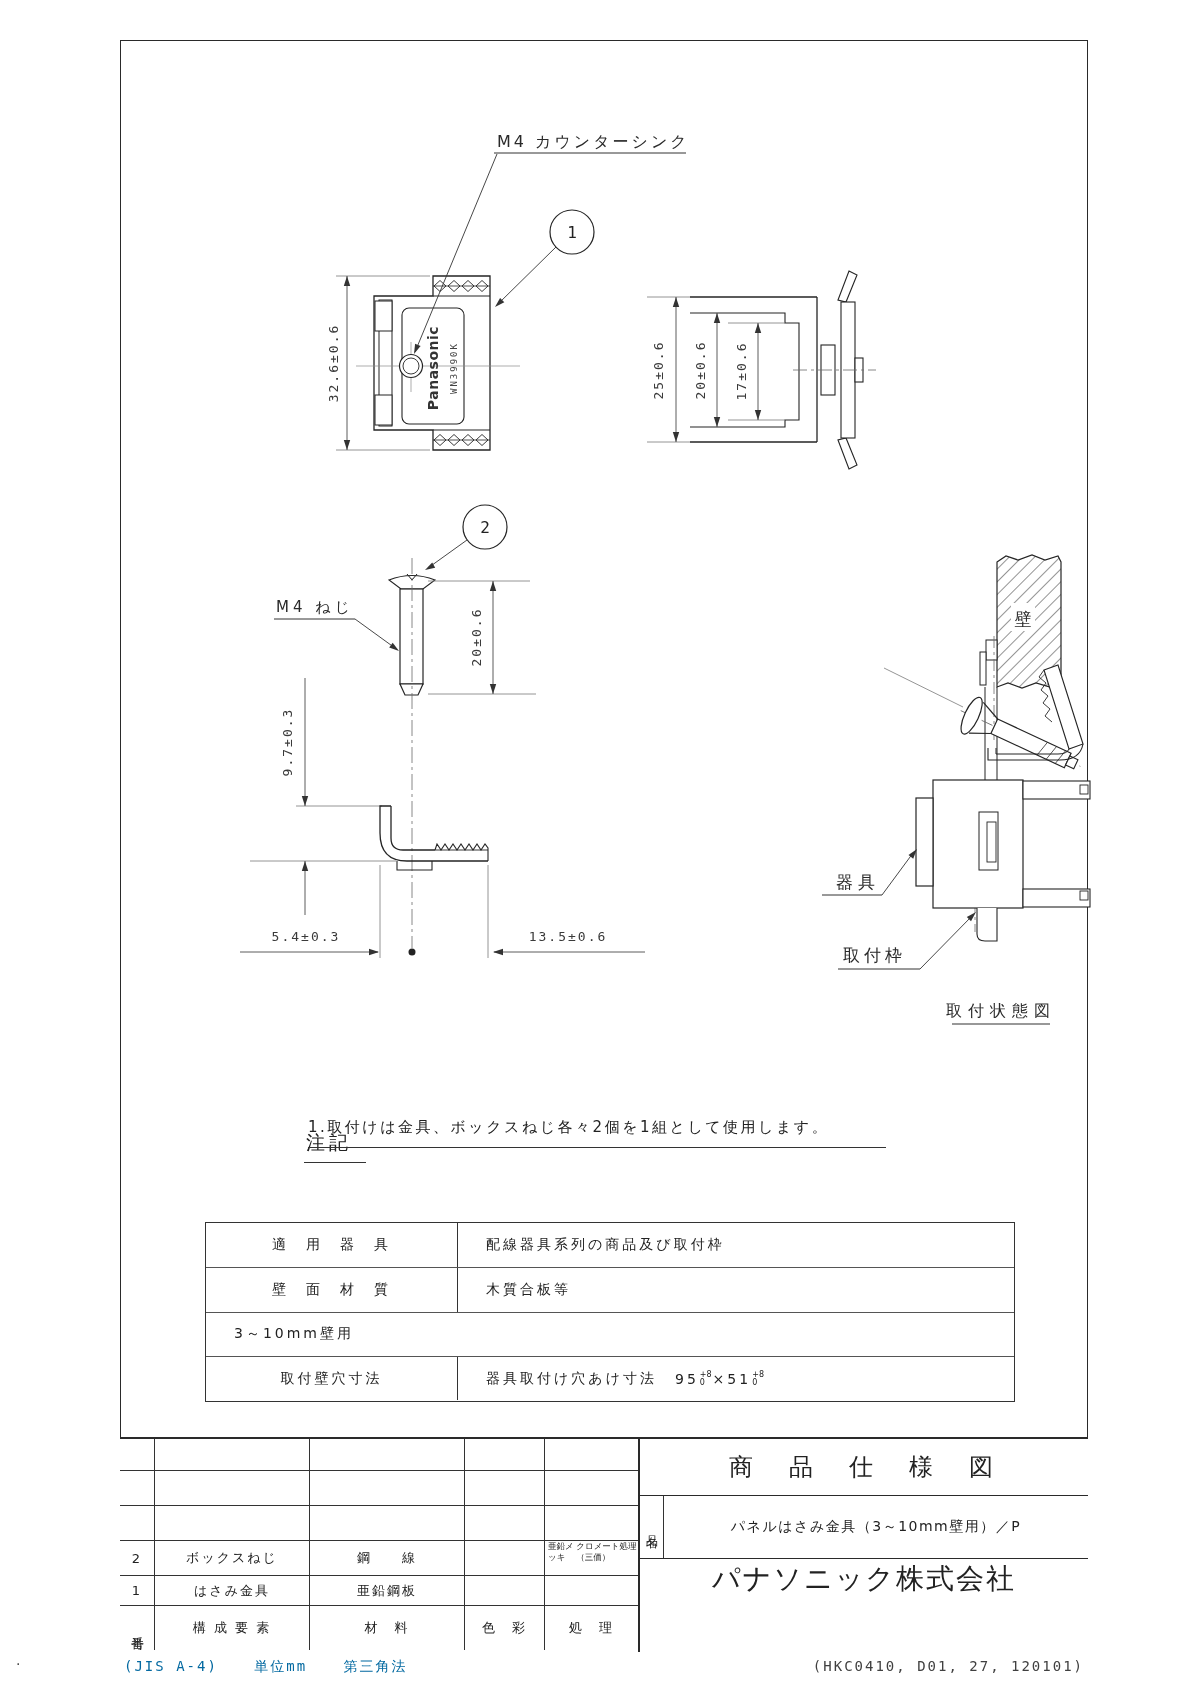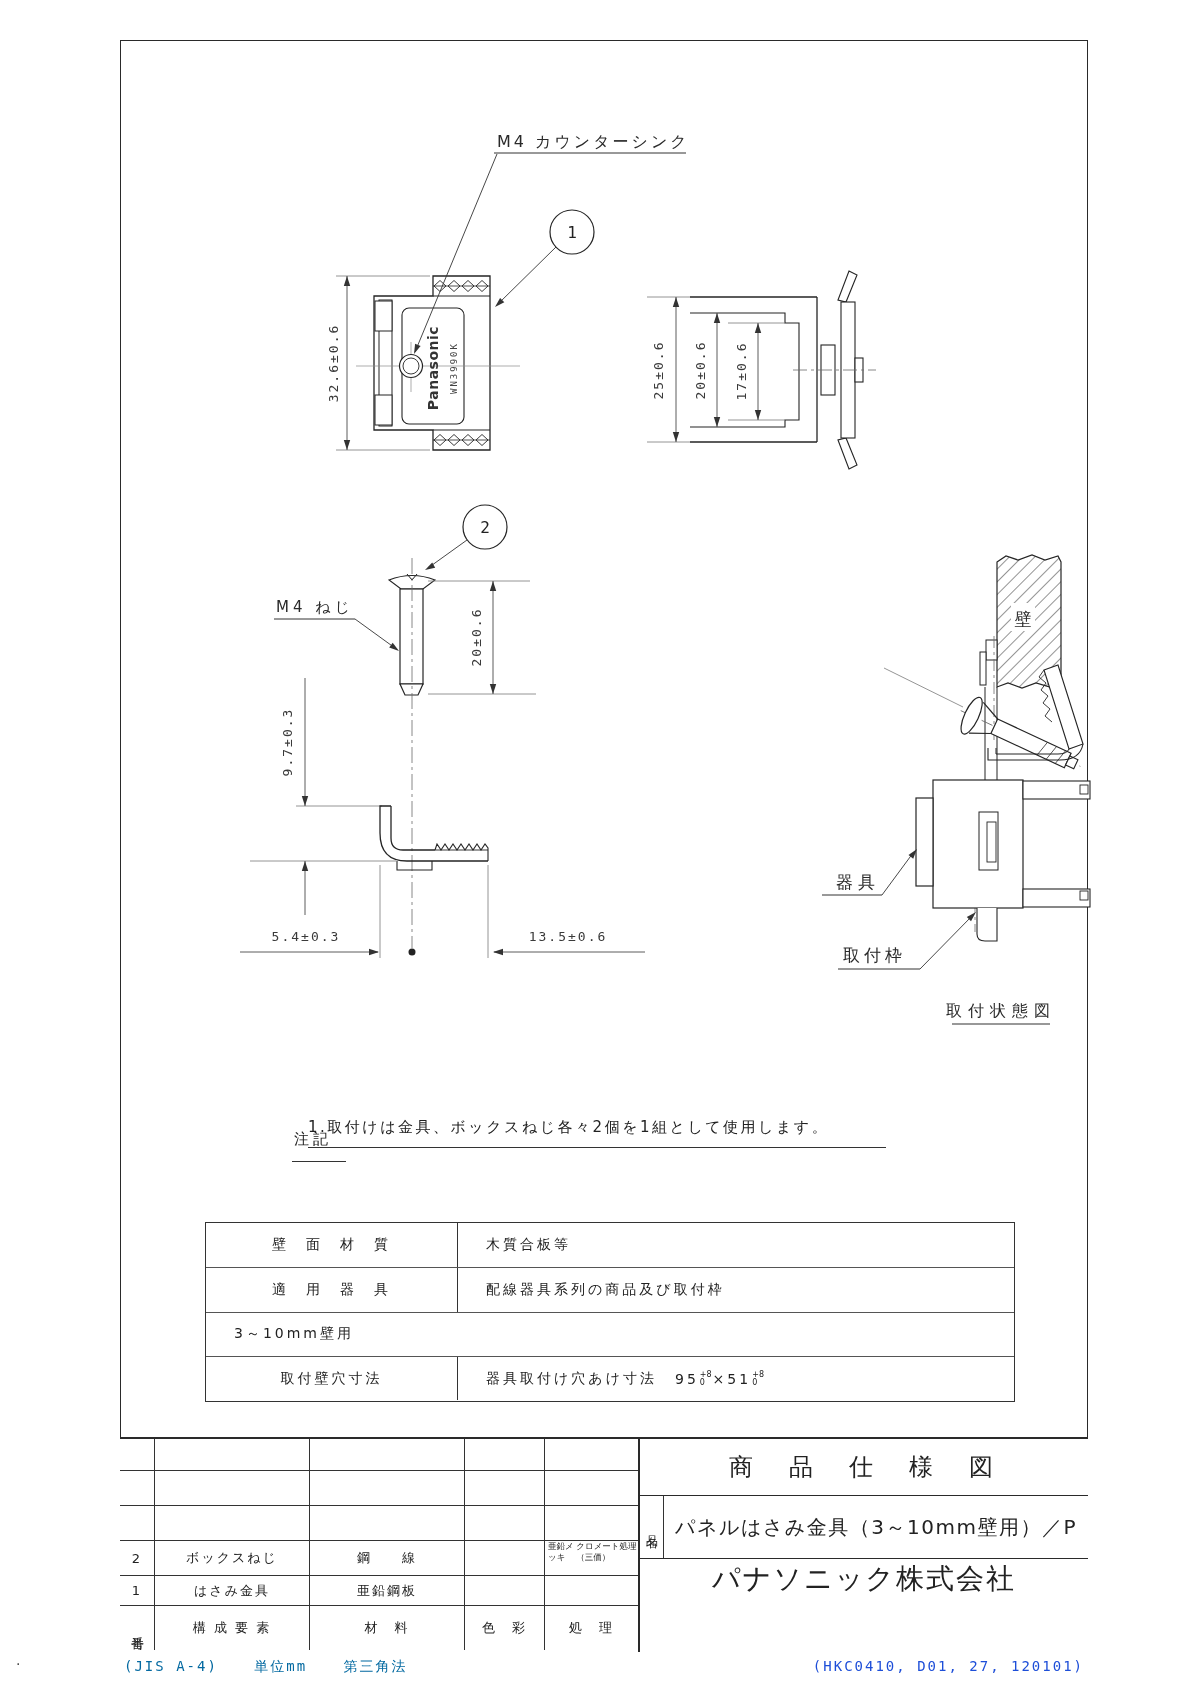--- a/index.html
+++ b/index.html
@@ -6,22 +6,22 @@
   #page{position:relative;width:1190px;height:1684px;background:#ffffff;overflow:hidden;
         font-family:"DejaVu Sans",sans-serif;color:#222;}
   #frame{position:absolute;left:120px;top:40px;width:968px;height:1610px;
          border:1.5px solid #2a2a2a;box-sizing:border-box;}
   svg text{user-select:none;}
   .dim{font-family:"DejaVu Sans Mono",monospace;font-size:13px;fill:#3a3a3a;letter-spacing:2px;}
   .jp{font-family:"DejaVu Sans",sans-serif;fill:#2a2a2a;}
   .logo{font-family:"DejaVu Sans",sans-serif;font-weight:bold;fill:#333;}
   .mono{font-family:"DejaVu Sans Mono",monospace;}
   
-  .note-head{position:absolute;left:292px;top:1130px;font-size:15px;letter-spacing:4px;
-             border-bottom:1.2px solid #333;padding:0 14px 12px 2px;}
+  .note-head{position:absolute;left:304px;top:1130px;font-size:19px;letter-spacing:4px;
+             border-bottom:1.2px solid #333;padding:0 14px 6px 2px;}
   .note-item{position:absolute;left:308px;top:1118px;width:578px;font-size:15px;letter-spacing:2.5px;
              border-bottom:1.2px solid #333;padding-bottom:10px;}
   
   #spec{position:absolute;left:205px;top:1222px;width:810px;height:180px;
         border:1.4px solid #333;box-sizing:border-box;}
   .spec-row{display:flex;height:44.3px;box-sizing:border-box;}
   .spec-row + .spec-row{border-top:1.4px solid #555;}
   .spec-label{width:252px;box-sizing:border-box;border-right:1.4px solid #333;
               display:flex;align-items:center;justify-content:center;
               font-size:14px;letter-spacing:3px;}
@@ -53,27 +53,27 @@
   #name-row{height:63px;border-bottom:1.5px solid #2a2a2a;}
   #company-row{height:40px;justify-content:center;font-size:28px;letter-spacing:2px;}
   .side-label{width:24px;align-self:stretch;border-right:1px solid #333;display:flex;
               align-items:center;justify-content:center;font-size:12px;box-sizing:border-box;}
   .pn-value{width:266px;align-self:stretch;border-right:1px solid #333;display:flex;
             align-items:center;justify-content:center;font-size:17px;letter-spacing:8px;box-sizing:border-box;}
   .rev-cell{width:45px;align-self:stretch;border-right:1px solid #333;display:flex;
             align-items:center;justify-content:center;font-size:14px;box-sizing:border-box;}
   .empty-cell{flex:1;align-self:stretch;}
   .name-value{flex:1;display:flex;align-items:center;justify-content:center;
-              font-size:20px;letter-spacing:1.5px;}
+              font-size:14px;letter-spacing:1.5px;}
   
   #footer-left{position:absolute;left:124px;top:1658px;font-size:14px;letter-spacing:2px;
                font-family:"DejaVu Sans Mono",monospace;color:#0369a1;}
   #footer-left span{margin-right:26px;}
   #footer-right{position:absolute;right:106px;top:1658px;font-size:14px;letter-spacing:2px;
-                font-family:"DejaVu Sans Mono",monospace;color:#1d4ed8;}
+                font-family:"DejaVu Sans Mono",monospace;color:#404040;}
   #stray{position:absolute;left:16px;top:1652px;font-size:14px;color:#444;}
 </style>
 </head>
 <body>
 
 <div id="page">
   <div id="frame"></div>
 
   <svg id="dwg" width="1190" height="1684" viewBox="0 0 1190 1684" style="position:absolute;left:0;top:0;">
     <defs>
@@ -271,26 +271,26 @@
       <text class="jp" x="1001" y="1016" font-size="16" letter-spacing="6" text-anchor="middle">取付状態図</text>
       <line x1="952" y1="1024" x2="1050" y2="1024" stroke="#333" stroke-width="1.2"></line>
     </g>
   </svg>
 
   <div class="note-head">注記</div>
   <div class="note-item">1.取付けは金具、ボックスねじ各々2個を1組として使用します。</div>
 
   <div id="spec">
     <div class="spec-row">
+      <div class="spec-label">適　用　器　具</div>
+      <div class="spec-value">配線器具系列の商品及び取付枠</div>
+    </div>
+    <div class="spec-row">
       <div class="spec-label">壁　面　材　質</div>
       <div class="spec-value">木質合板等</div>
-    </div>
-    <div class="spec-row">
-      <div class="spec-label">適　用　器　具</div>
-      <div class="spec-value">配線器具系列の商品及び取付枠</div>
     </div>
     <div class="spec-row">
       <div class="spec-value">3～10mm壁用</div>
     </div>
     <div class="spec-row">
       <div class="spec-label">取付壁穴寸法</div>
       <div class="spec-value">
         <span>器具取付け穴あけ寸法</span>
         <span class="gap12"></span>
         <span>95</span>

